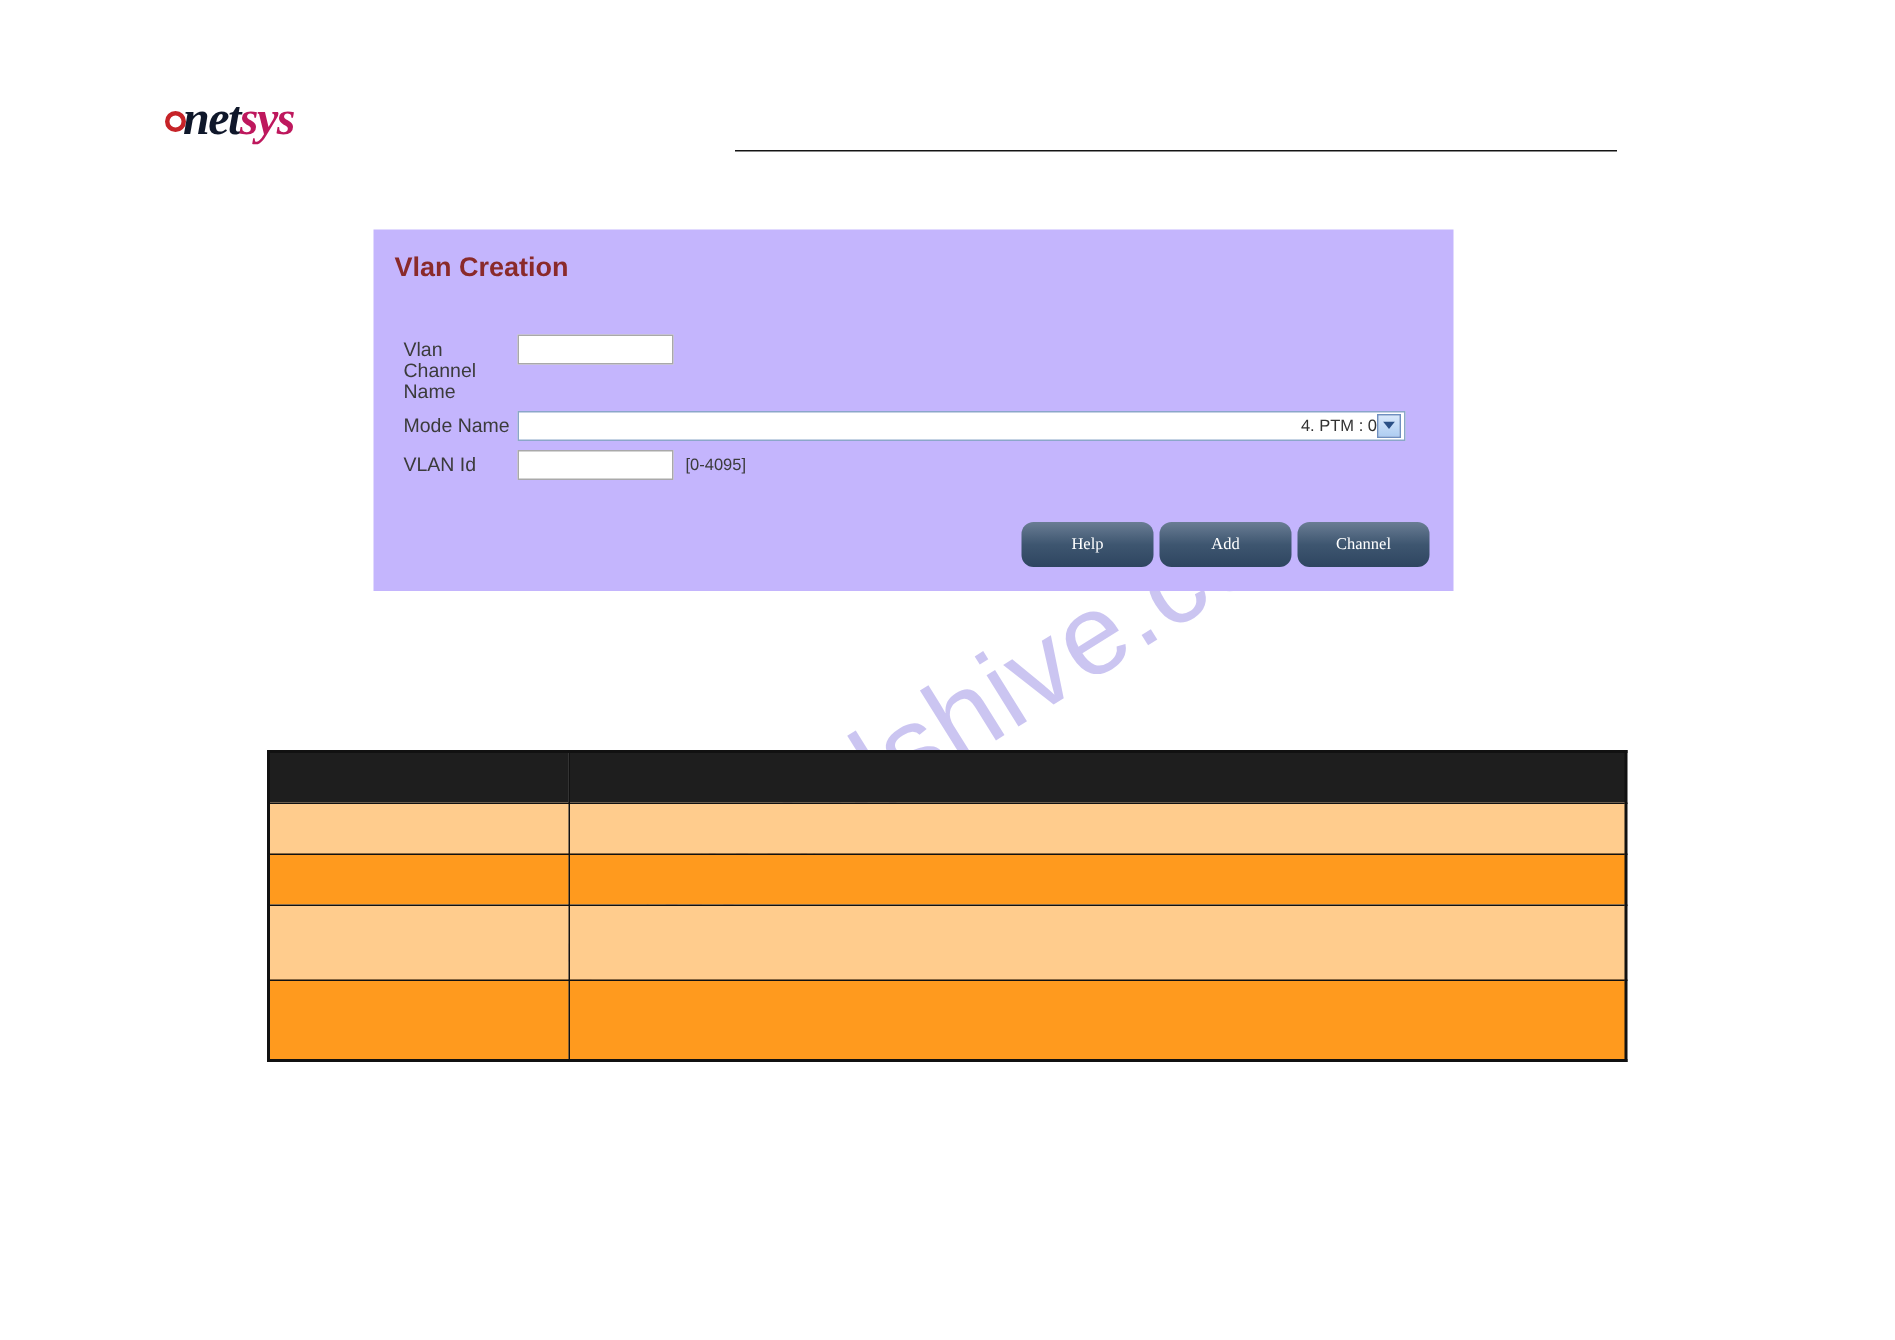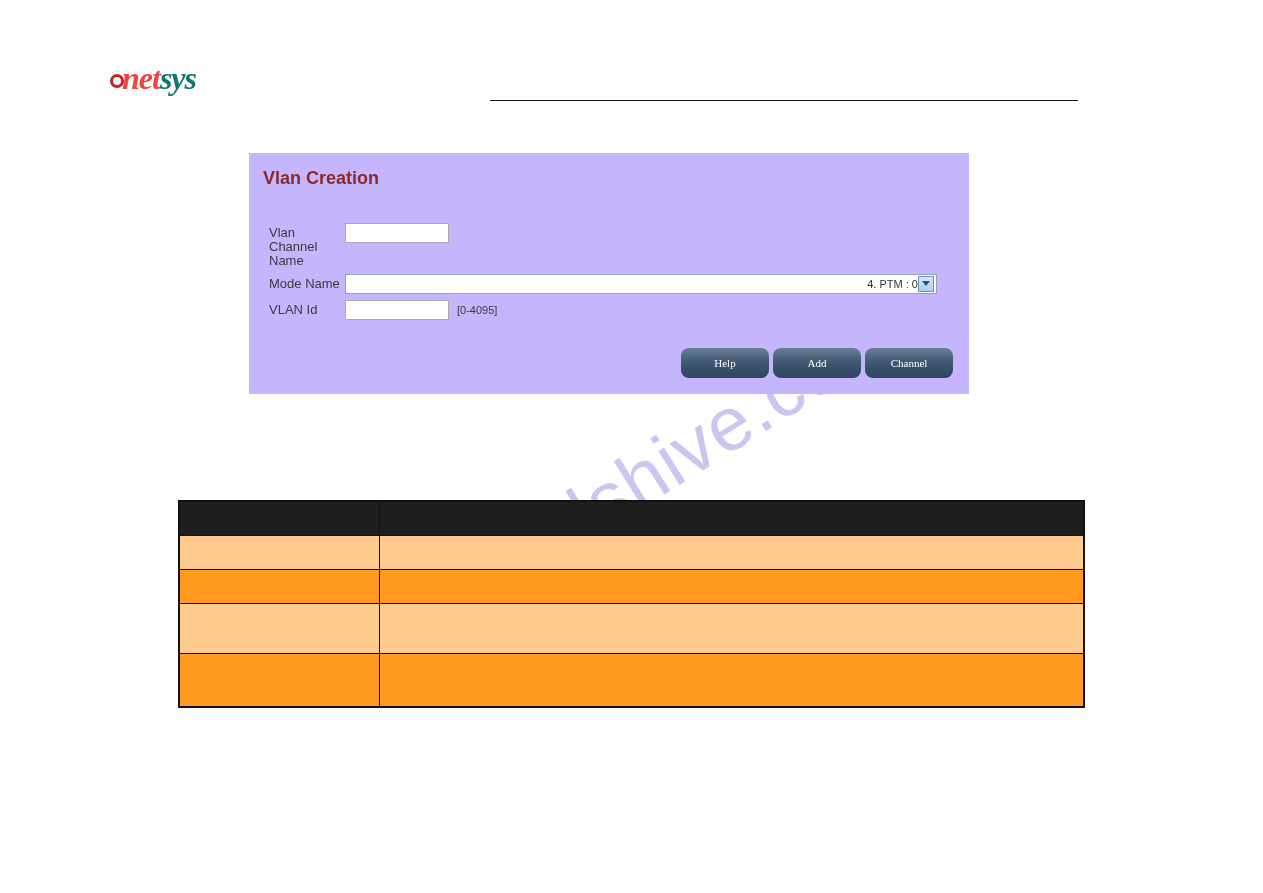--- a/index.html
+++ b/index.html
@@ -27,22 +27,22 @@
   }
   .logo .dot {
     display: inline-block;
     width: 14px;
     height: 14px;
     border: 3px solid #c62328;
     border-radius: 50%;
     vertical-align: 1px;
     margin-right: -2px;
   }
-  .logo .red { color: #ef4444; }
-  .logo .blk { color: #0f766e; }
+  .logo .red { color: #0f172a; }
+  .logo .blk { color: #be185d; }
 
   
   .top-rule {
     position: absolute;
     left: 490px;
     right: 185px;
     top: 100px;
     border-top: 1px solid #141414;
   }
 

